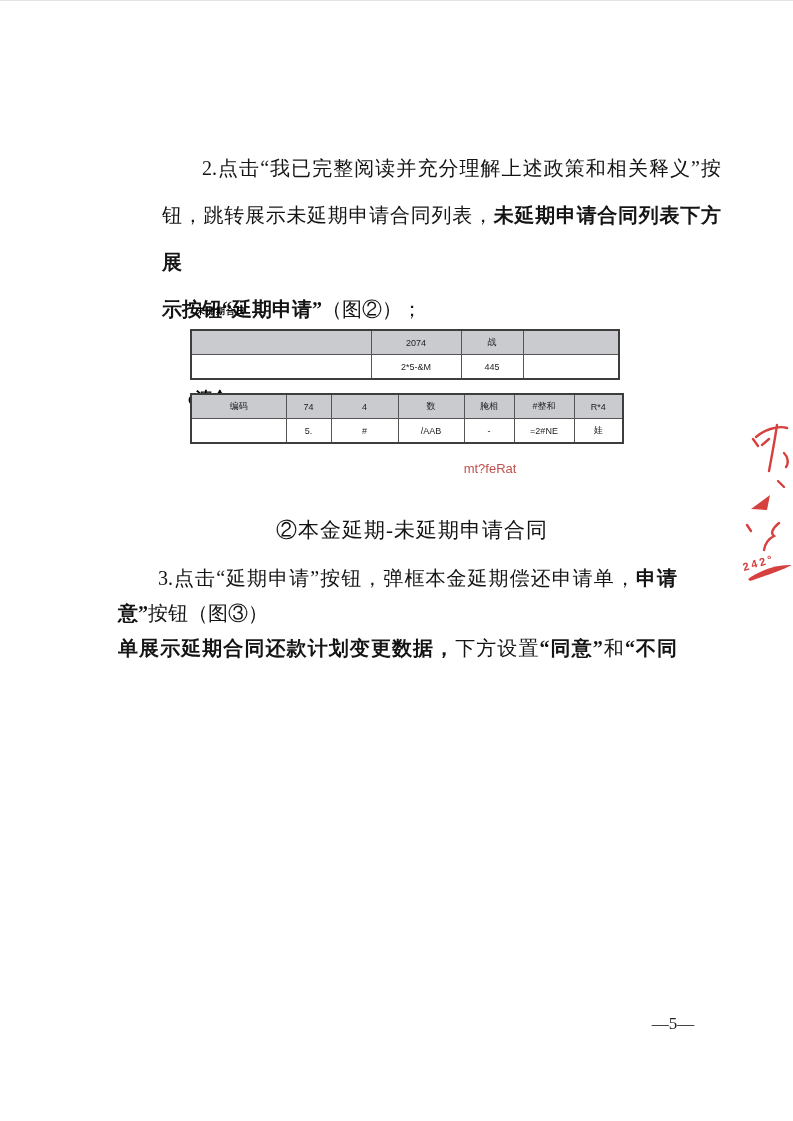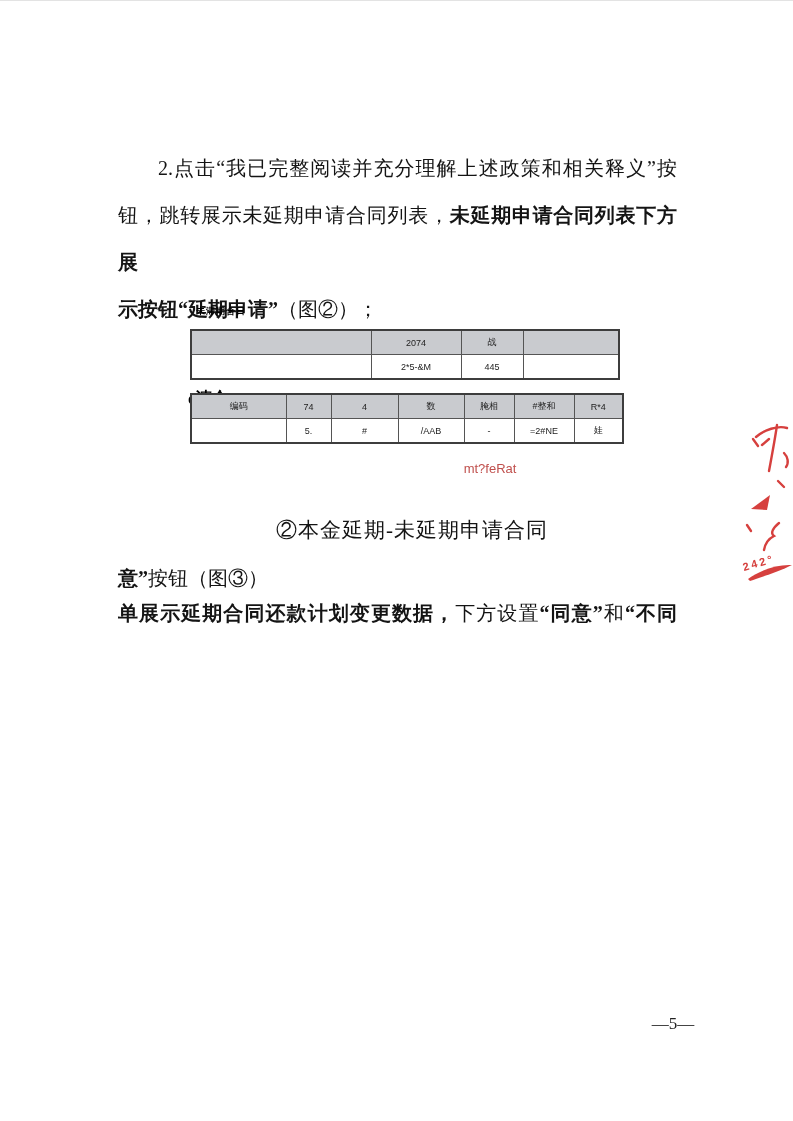--- a/index.html
+++ b/index.html
@@ -3,21 +3,21 @@
 <meta charset="utf-8">
 <style>
   html,body{margin:0;padding:0;background:#ffffff;}
   .page{
     position:relative;width:793px;height:1121px;background:#ffffff;
     font-family:"Liberation Serif",serif;color:#141414;overflow:hidden;
     border-top:1px solid #e3e3e3;box-sizing:border-box;
   }
   
   .para{position:absolute;left:118px;width:559px;font-size:20px;}
-  #p2{top:144px;line-height:47px;}
+  #p2{top:144px;line-height:47px;margin-left:44px;}
   #p3{top:560px;line-height:35px;}
   .tline{text-align:justify;text-align-last:justify;text-justify:inter-character;}
   .tline.lastline{text-align:left;text-align-last:left;}
   .indent{text-indent:40px;}
   .b{font-weight:bold;}
   
   .fig-title1{position:absolute;left:196px;top:304px;font-family:"Liberation Sans",sans-serif;
     font-weight:bold;font-size:9px;letter-spacing:1px;color:#000;}
   table.shot{border-collapse:collapse;table-layout:fixed;position:absolute;
     border:2px solid #3d3d3d;background:#fff;}
@@ -115,20 +115,21 @@
       <td class="lg">娃</td>
     </tr>
   </tbody>
     </table>
 
   <div class="watermark">mt?feRat</div>
 
   <div class="caption">②本金延期-未延期申请合同</div>
 
   <div class="para" id="p3">
+    <div class="tline indent"><span>3.点击“延期申请”按钮，弹框本金延期偿还申请单，</span><span class="b">申请</span></div>
     <div class="tline lastline"><span class="b">意”</span><span>按钮（图③）</span></div>
     <div class="tline"><span class="b">单展示延期合同还款计划变更数据，</span><span>下方设置</span><span class="b">“同意”</span><span>和</span><span class="b">“不同</span></div>
   </div>
 
   <svg class="redmarks" width="53" height="175" viewBox="0 0 53 175">
     <g stroke="#d6403e" stroke-width="2.4" fill="none" stroke-linecap="round">
       <path d="M16,24 C24,17 38,12 47,15"></path>
       <path d="M37,12 C35,26 32,42 29,58"></path>
       <path d="M13,26 L18,33"></path>
       <path d="M22,32 L29,26"></path>

